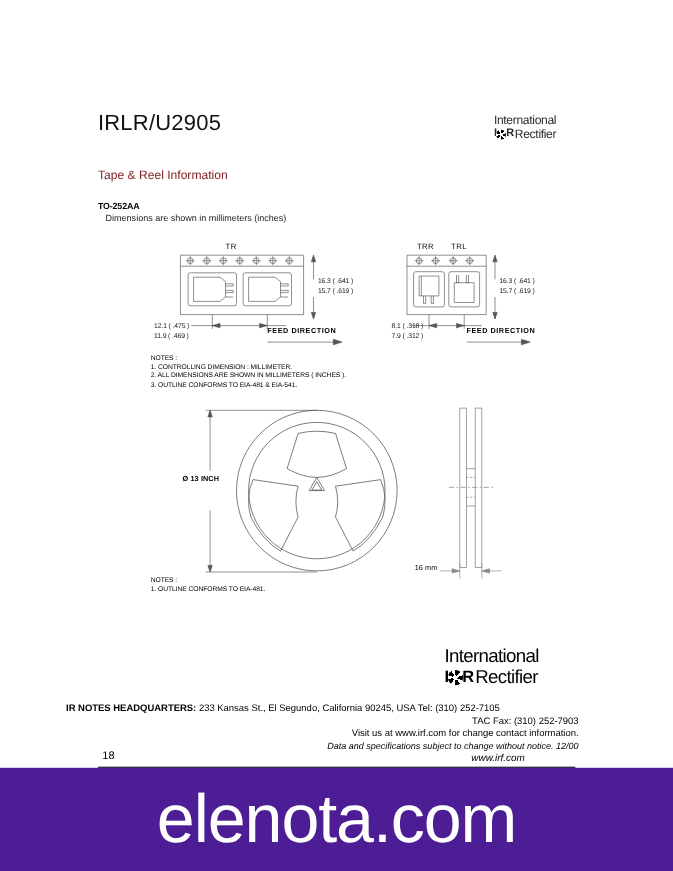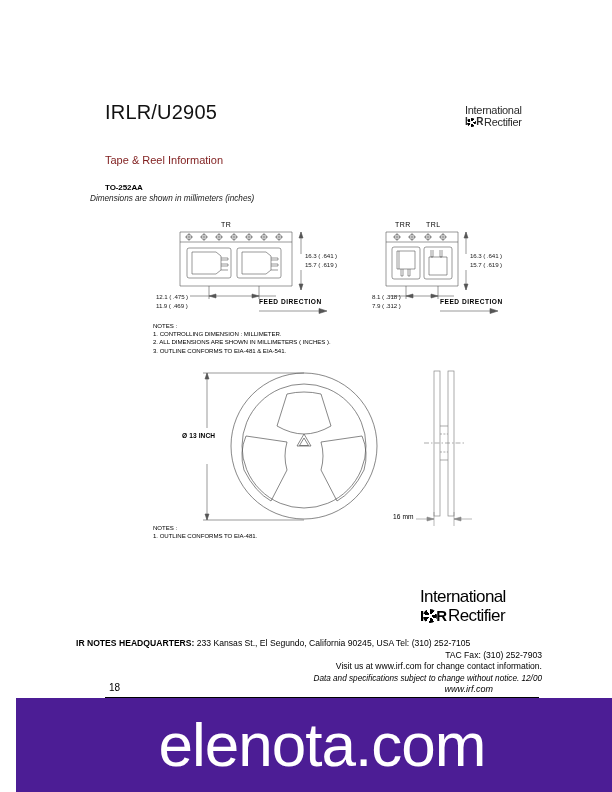--- a/index.html
+++ b/index.html
@@ -13,21 +13,20 @@
     position: relative;
     font-family: "Liberation Sans", sans-serif;
     color: #000000;
     overflow: hidden;
   }
   .page {
     position: absolute;
     left: 0; top: 0;
     width: 552px;
     height: 792px;
-    margin-left: 16px;
   }
 
   
   .part-title {
     position: absolute;
     left: 89px; top: 101px;
     font-size: 20px;
     letter-spacing: 0.2px;
     color: #111;
   }
@@ -81,24 +80,23 @@
   }
   .sec-sub {
     position: absolute;
     left: 89px; top: 183px;
     font-size: 8px;
     font-weight: bold;
     letter-spacing: -0.1px;
   }
   .sec-note {
     position: absolute;
-    left: 74px; top: 194px;
+    left: 96px; top: 194px;
     font-size: 8.2px;
     color: #1a1a1a;
-    font-style: italic;
   }
 
   
   .tiny { font-size: 6.2px; letter-spacing: -0.1px; color: #1a1a1a; }
 
   .lbl-tr {
     position: absolute; left: 205px; top: 221px;
     font-size: 7px; letter-spacing: 0.4px;
   }
   .lbl-trr {

